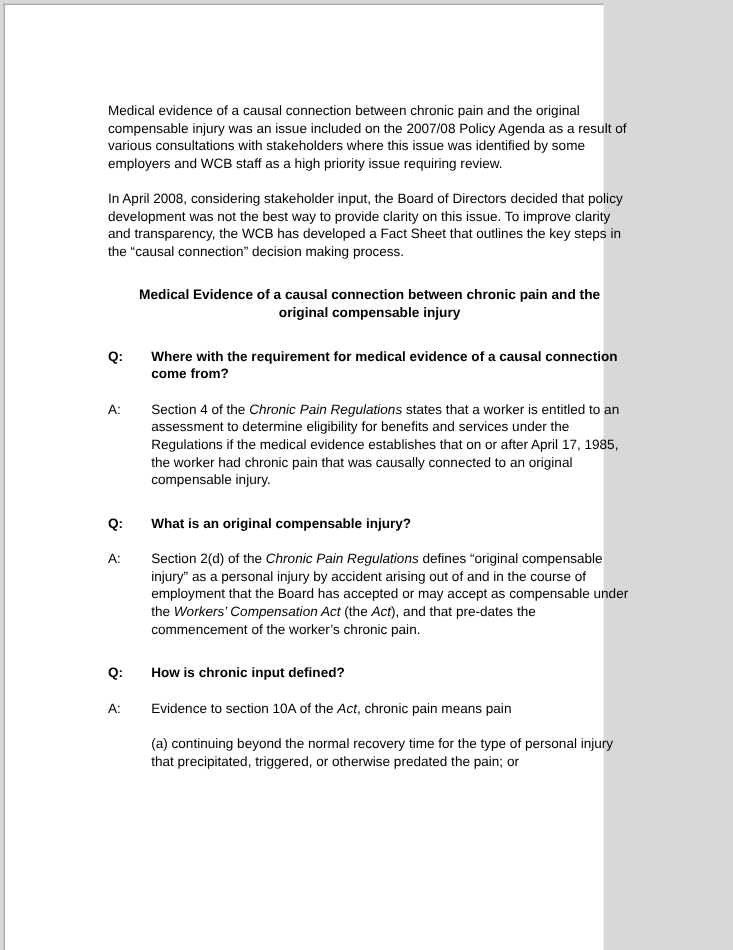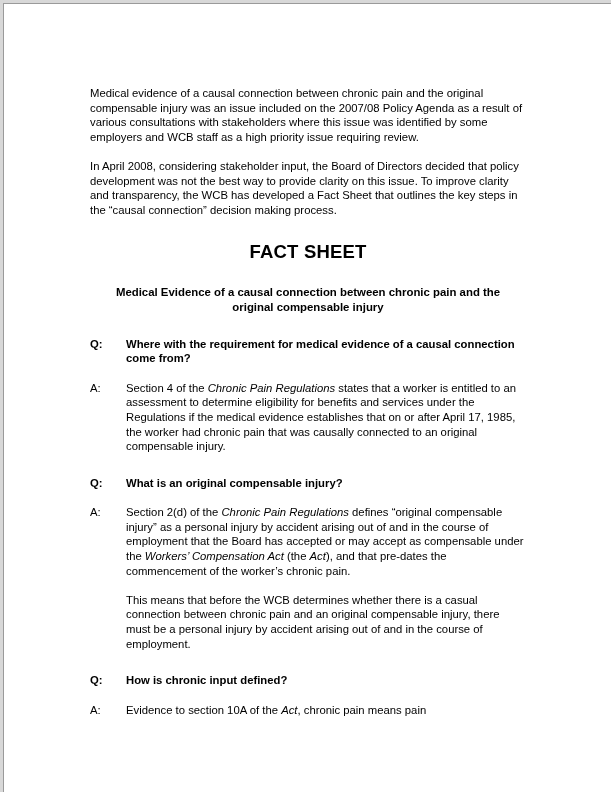--- a/index.html
+++ b/index.html
@@ -11,21 +11,21 @@
     width: 611px;
     height: 792px;
     overflow: hidden;
     font-family: "Liberation Sans", sans-serif;
   }
 
   .page {
     position: absolute;
     left: 3px;
     top: 3px;
-    width: 608px;
+    width: 500px;
     height: 789px;
     background: #ffffff;
     border-left: 1px solid #9a9a9a;
     border-top: 1px solid #9a9a9a;
     box-sizing: border-box;
   }
 
   .content {
     position: absolute;
     left: 86px;
@@ -101,45 +101,44 @@
 </style>
 </head>
 <body>
 
 <div class="page">
   <div class="content">
 
     <p class="para">Medical evidence of a causal connection between chronic pain and the original compensable injury was an issue included on the 2007/08 Policy Agenda as a result of various consultations with stakeholders where this issue was identified by some employers and WCB staff as a high priority issue requiring review.</p>
     <p class="para">In April 2008, considering stakeholder input, the Board of Directors decided that policy development was not the best way to provide clarity on this issue.  To improve clarity and transparency, the WCB has developed a Fact Sheet that outlines the key steps in the “causal connection” decision making process.</p>
 
-    <p class="doc-title">FACT SHEET</p>
     <p class="doc-subtitle">Medical Evidence of a causal connection between chronic pain and the original compensable injury</p>
 
     <div id="qa-container">
         <div class="qa-block">
           <span class="qa-label q">Q:</span>
           <p class="qa-text q">Where with the requirement for medical evidence of a causal connection come from?</p>
         </div>
         <div class="qa-block answer">
           <span class="qa-label a">A:</span>
           <p class="qa-text"><span>Section 4 of the </span><i>Chronic Pain Regulations</i><span> states that a worker is entitled to an assessment to determine eligibility for benefits and services under the Regulations if the medical evidence establishes that on or after April 17, 1985, the worker had chronic pain that was causally connected to an original compensable injury.</span></p>
         </div>
         <div class="qa-block">
           <span class="qa-label q">Q:</span>
           <p class="qa-text q">What is an original compensable injury?</p>
         </div>
         <div class="qa-block answer">
           <span class="qa-label a">A:</span>
           <p class="qa-text"><span>Section 2(d) of the </span><i>Chronic Pain Regulations</i><span> defines “original compensable injury” as a personal injury by accident arising out of and in the course of employment that the Board has accepted or may accept as compensable under the </span><i>Workers’ Compensation Act</i><span> (the </span><i>Act</i><span>), and that pre-dates the commencement of the worker’s chronic pain.</span></p>
-          <p class="qa-text"><span>This means that before the WCB determines whether there is a casual connection between chronic pain and an original compensable injury, there must be a personal injury by accident arising out of and in the course of employment.</span></p>
         </div>
         <div class="qa-block">
           <span class="qa-label q">Q:</span>
           <p class="qa-text q">How is chronic input defined?</p>
         </div>
         <div class="qa-block answer">
           <span class="qa-label a">A:</span>
           <p class="qa-text"><span>Evidence to section 10A of the </span><i>Act</i><span>, chronic pain means pain</span></p>
         </div>
+        <p class="subitem">(a) continuing beyond the normal recovery time for the type of personal injury that precipitated, triggered, or otherwise predated the pain; or</p>
       </div>
 
   </div>
 </div>
 
 </body></html>

